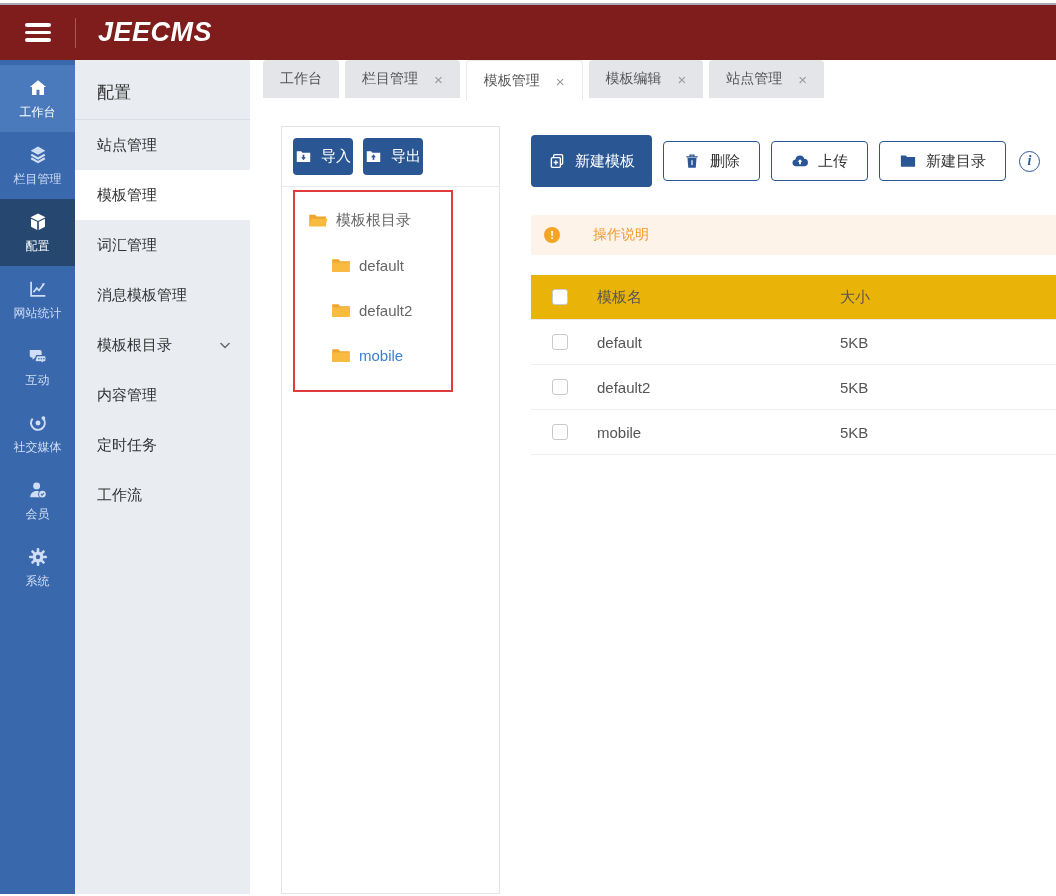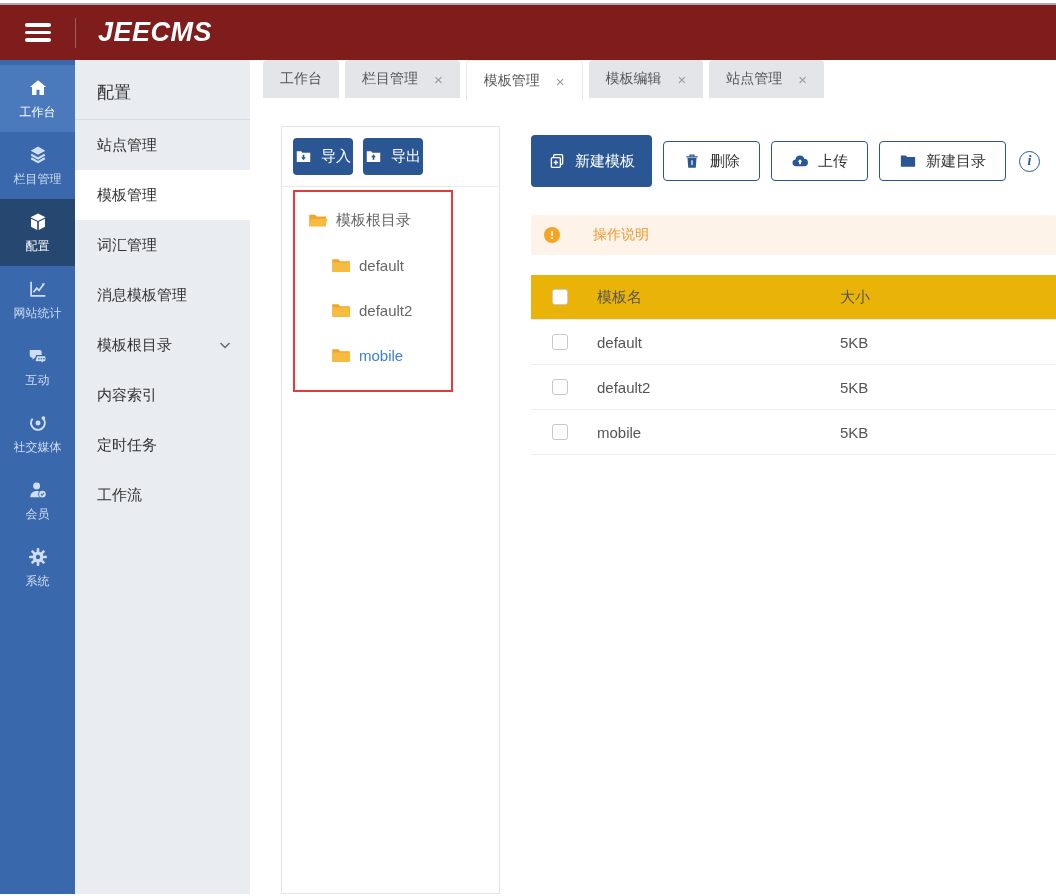--- a/index.html
+++ b/index.html
@@ -195,21 +195,21 @@
       </div>
     <div class="submenu-item">
       <span>模板根目录</span>
       <span class="chev">
           <svg width="14" height="14" viewBox="0 0 14 14" fill="none" stroke="#666" stroke-width="1.4">
             <path d="m2.5 5 4.5 4.5L11.5 5"></path>
           </svg>
         </span>
     </div>
     <div class="submenu-item">
-        <span>内容索引</span>
+        <span>内容管理</span>
       </div>
     <div class="submenu-item">
         <span>定时任务</span>
       </div>
     <div class="submenu-item">
         <span>工作流</span>
       </div>
   </div>
 
   <div class="content">

